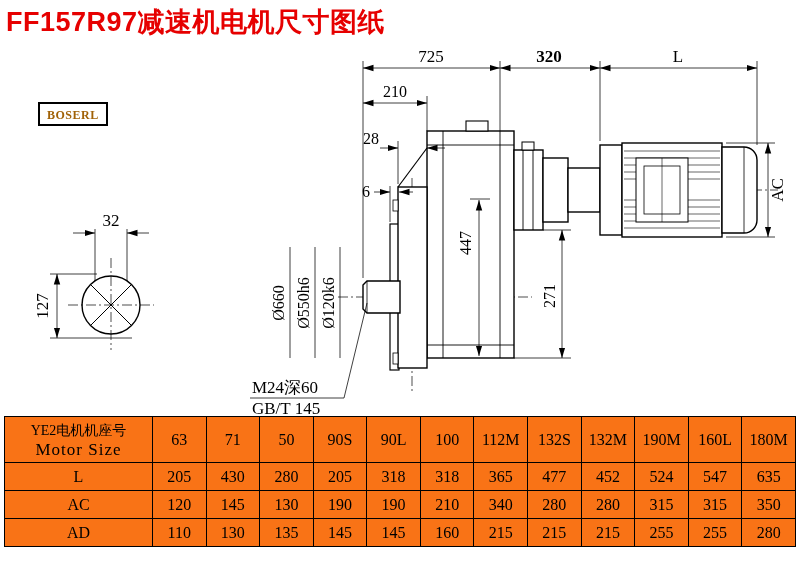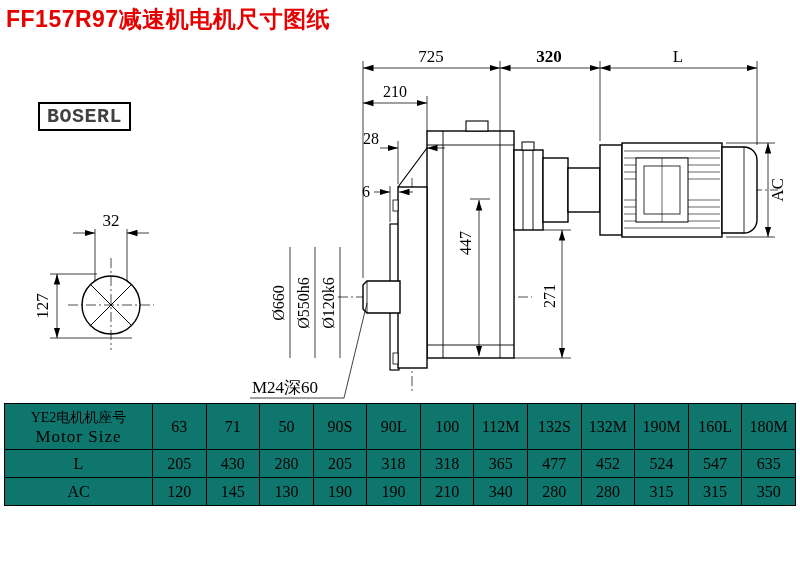--- a/index.html
+++ b/index.html
@@ -4,39 +4,39 @@
 <style>
   * { margin:0; padding:0; box-sizing:border-box; }
   html,body { background:#fff; }
   body {
     width:800px; height:561px; position:relative; overflow:hidden;
     font-family:"Liberation Serif", serif;
   }
   .page-title {
     position:absolute; top:4px; left:6px;
     font-family:"Liberation Sans", sans-serif;
-    font-weight:bold; font-size:23px; color:#e60000; letter-spacing:0.5px;
+    font-weight:bold; font-size:27px; color:#e60000; letter-spacing:0.5px;
   }
   .logo-box {
     position:absolute; top:102px; left:38px;
     border:2px solid #000; padding:1px 7px; background:#fff;
   }
   .logo-box span {
-    font-family:Liberation Mono, monospace; font-weight:bold;
-    font-size:20px; color:#404040; letter-spacing:0.5px;
+    font-family:Liberation Serif, serif; font-weight:bold;
+    font-size:12px; color:#a16207; letter-spacing:0.5px;
   }
   svg.drawing { position:absolute; top:0; left:0; }
   svg text {
     font-family:"Liberation Serif", serif; font-size:17px;
     fill:#000; stroke:none;
   }
   svg text.t16 { font-size:16px; }
   table.dim-table {
-    position:absolute; top:403px; left:4px; width:792px;
-    border-collapse:collapse; table-layout:fixed; background:#0f766e;
+    position:absolute; top:416px; left:4px; width:792px;
+    border-collapse:collapse; table-layout:fixed; background:#f97316;
   }
   .dim-table th, .dim-table td {
     border:1px solid #000; text-align:center; vertical-align:middle;
     font-weight:normal; font-size:16px; padding:0;
     font-family:"Liberation Serif", serif; color:#000;
   }
   .dim-table col.first { width:148px; }
   .dim-table tr.hdr  { height:46px; }
   .dim-table tr.row  { height:28px; }
   .hdr-line1 { font-size:14px; line-height:20px; }
@@ -248,14 +248,29 @@
     <td>190</td>
     <td>190</td>
     <td>210</td>
     <td>340</td>
     <td>280</td>
     <td>280</td>
     <td>315</td>
     <td>315</td>
     <td>350</td>
   </tr>
+  <tr class="row">
+    <td>AD</td>
+    <td>110</td>
+    <td>130</td>
+    <td>135</td>
+    <td>145</td>
+    <td>145</td>
+    <td>160</td>
+    <td>215</td>
+    <td>215</td>
+    <td>215</td>
+    <td>255</td>
+    <td>255</td>
+    <td>280</td>
+  </tr>
 </tbody>
   </table>
 
 </body></html>

